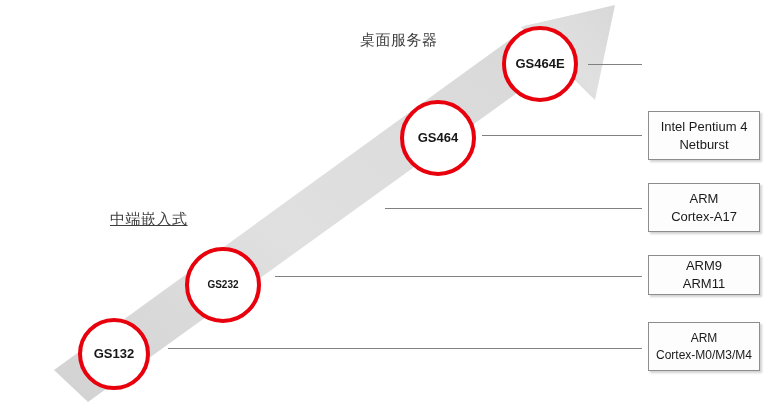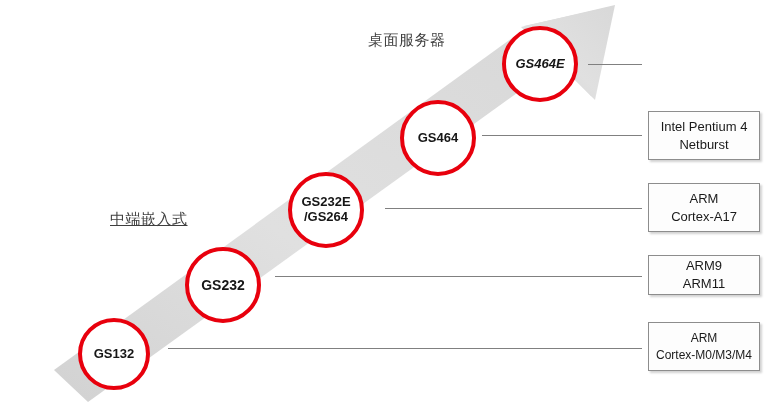--- a/index.html
+++ b/index.html
@@ -88,40 +88,36 @@
     <polygon fill="url(#arrowGrad)" points="615,5 521,27 595,100"></polygon>
   </svg>
 
   <div class="connector" style="left:168px; top:348px; width:474px;"></div>
   <div class="connector" style="left:275px; top:276px; width:367px;"></div>
   <div class="connector" style="left:385px; top:208px; width:257px;"></div>
   <div class="connector" style="left:482px; top:135px; width:160px;"></div>
   <div class="connector" style="left:588px; top:64px; width:54px;"></div>
 
   <div class="tier-label" style="left:110px; top:210px;text-decoration:underline;">中端嵌入式</div>
-  <div class="tier-label" style="left:368px; top:31px;">桌面服务器</div>
+  <div class="tier-label" style="left:360px; top:31px;">桌面服务器</div>
 
   <div class="node" style="left:78px; top:318px; width:72px; height:72px; font-size:13px;">
     <span class="node-line">GS132</span>
   </div>
 
-  <div class="node" style="left:185px; top:247px; width:76px; height:76px; font-size:14px;">
+  <div class="node" style="left:185px; top:247px; width:76px; height:76px; font-size:10px;">
     <span class="node-line">GS232</span>
   </div>
 
-  <div class="node" style="left:288px; top:172px; width:76px; height:76px; font-size:13px;">
-    <span class="node-line">GS232E</span>
-    <span class="node-line">/GS264</span>
-  </div>
 
   <div class="node" style="left:400px; top:100px; width:76px; height:76px; font-size:13px;">
     <span class="node-line">GS464</span>
   </div>
 
-  <div class="node" style="left:502px; top:26px; width:76px; height:76px; font-size:13px;font-style:italic;">
+  <div class="node" style="left:502px; top:26px; width:76px; height:76px; font-size:13px;">
     <span class="node-line">GS464E</span>
   </div>
 
 
   <div class="chip-box" style="left:648px; top:111px; width:112px; height:49px;justify-content:center;">
     <span class="chip-line">Intel Pentium 4</span>
     <span class="chip-line">Netburst</span>
   </div>
 
   <div class="chip-box" style="left:648px; top:183px; width:112px; height:49px;">

